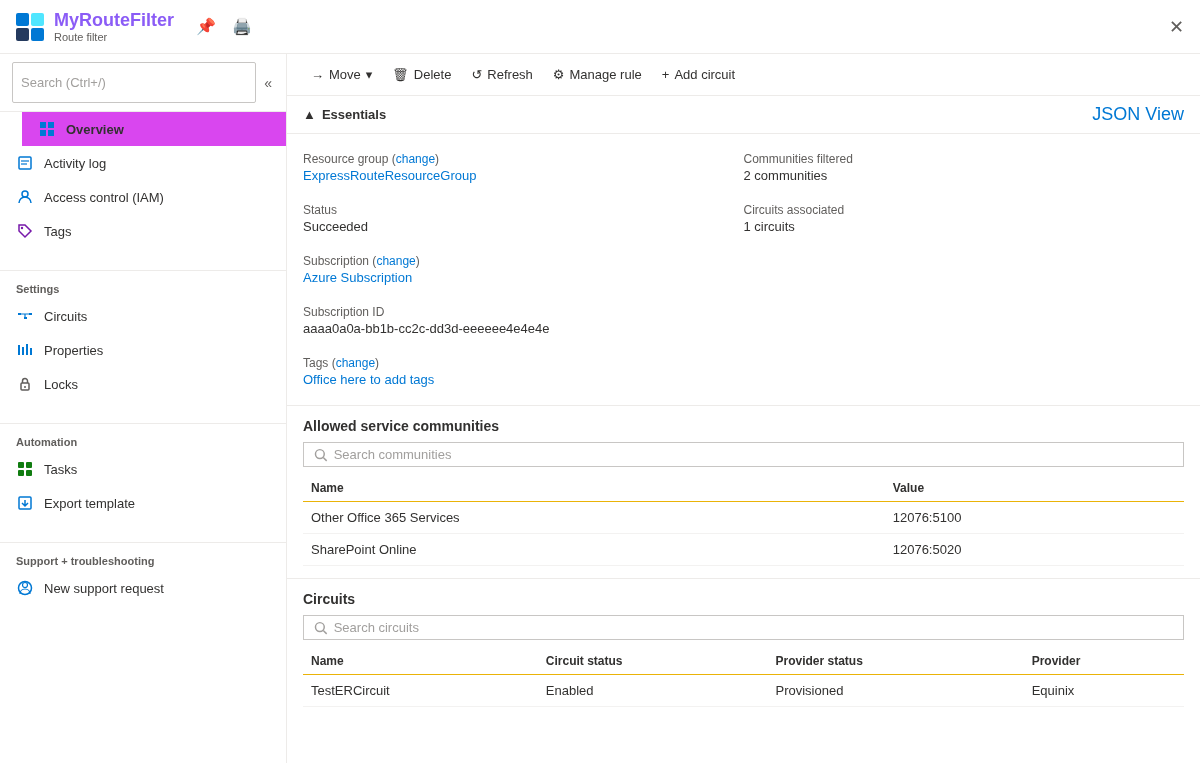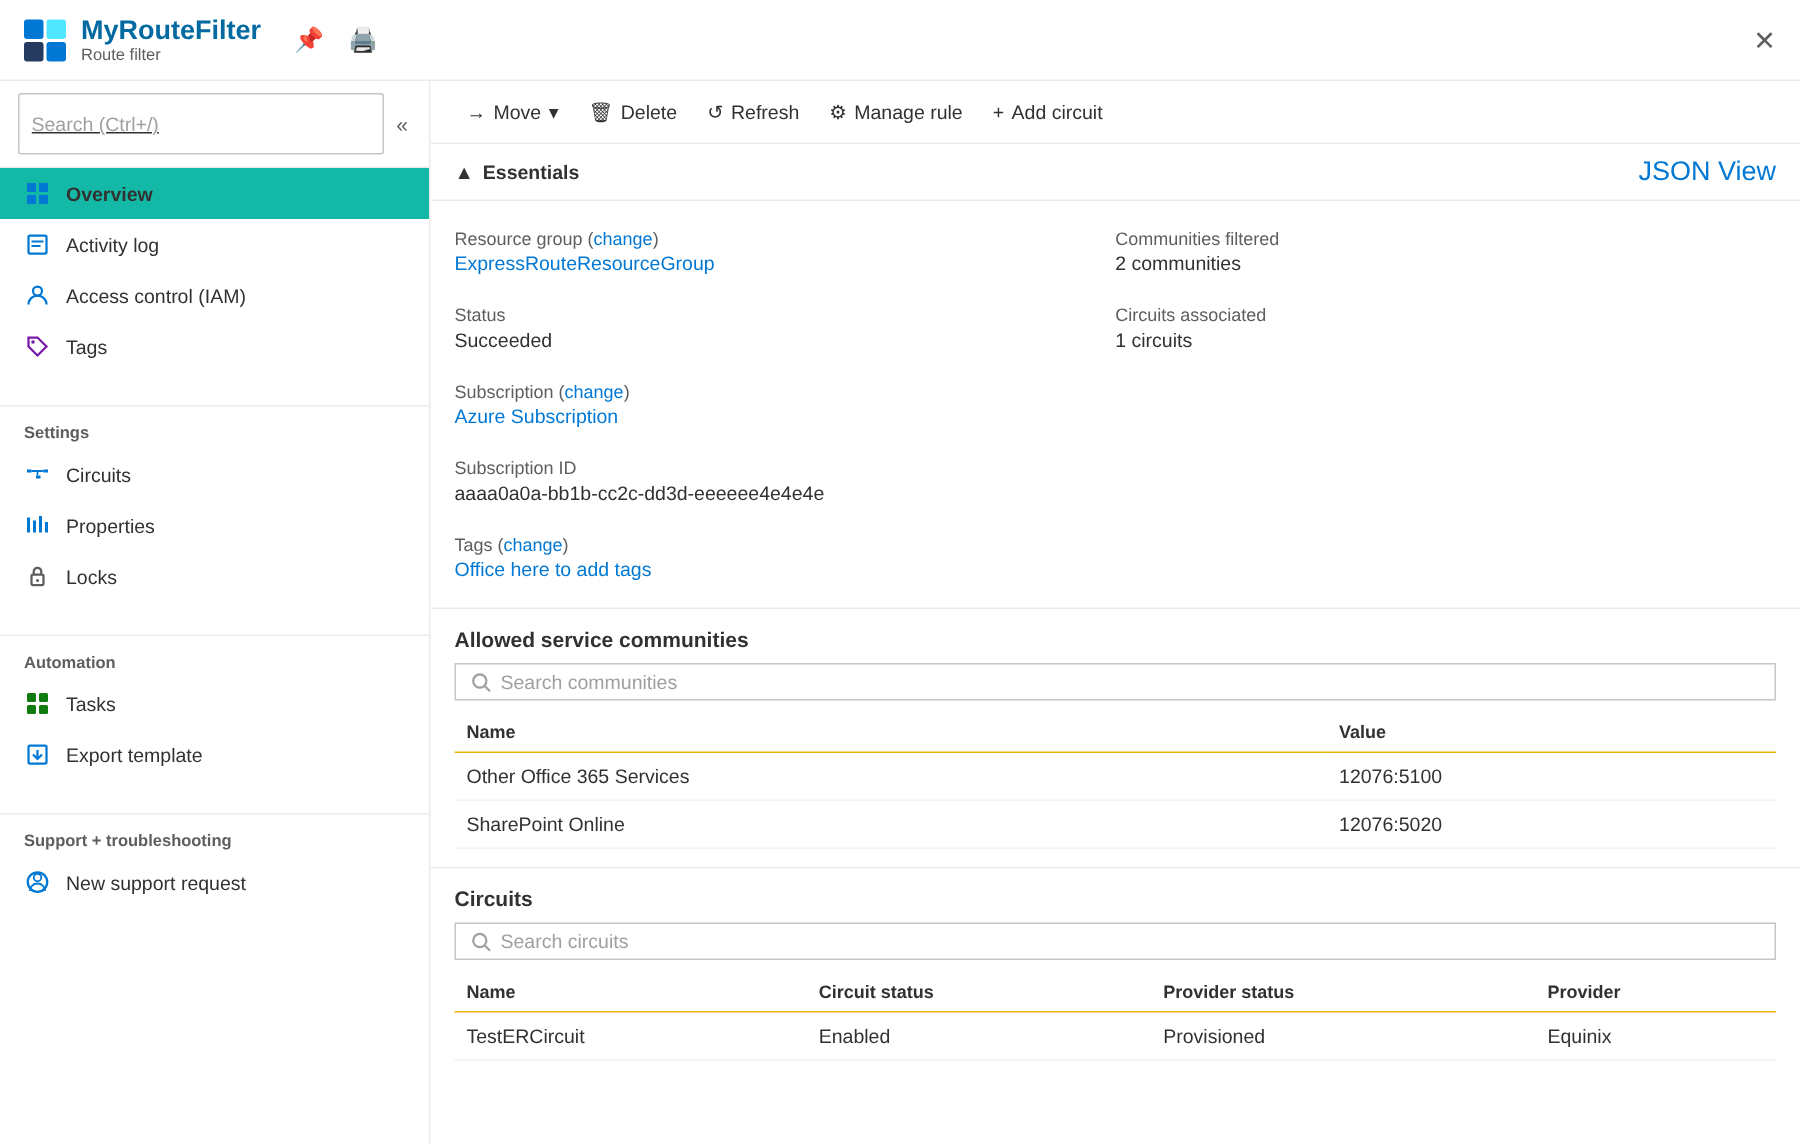--- a/index.html
+++ b/index.html
@@ -1,38 +1,38 @@
 <!DOCTYPE html>
 <html><head>
   <meta charset="utf-8">
   <style>
     * { box-sizing: border-box; margin: 0; padding: 0; }
     body { font-family: 'Segoe UI', Arial, sans-serif; font-size: 13px; color: #323130; background: #fff; display: flex; flex-direction: column; height: 763px; overflow: hidden; }
 
     
     .title-bar { display: flex; align-items: center; padding: 10px 16px; border-bottom: 1px solid #edebe9; gap: 10px; }
     .title-text { display: flex; flex-direction: column; }
-    .title-name { font-size: 18px; font-weight: 600; color: #0369a1; }
+    .title-name { font-size: 18px; font-weight: 600; color: #8b5cf6; }
     .title-sub { font-size: 11px; color: #605e5c; }
     .title-actions { display: flex; gap: 8px; margin-left: 8px; }
     .title-action-btn { background: none; border: none; cursor: pointer; color: #605e5c; font-size: 16px; padding: 2px 4px; }
     .title-close { margin-left: auto; background: none; border: none; cursor: pointer; font-size: 18px; color: #605e5c; }
 
     
     .main-layout { display: flex; flex: 1; overflow: hidden; }
 
     
     .sidebar { width: 287px; border-right: 1px solid #edebe9; display: flex; flex-direction: column; overflow-y: auto; flex-shrink: 0; }
     .search-box { display: flex; align-items: center; padding: 8px 12px; border-bottom: 1px solid #edebe9; gap: 6px; }
-    .search-input { flex: 1; border: 1px solid #c8c6c4; border-radius: 2px; padding: 12px 8px; font-size: 13px; color: #323130; text-decoration: underline; }
+    .search-input { flex: 1; border: 1px solid #c8c6c4; border-radius: 2px; padding: 12px 8px; font-size: 13px; color: #323130; }
     .search-input::placeholder { color: #a19f9d; }
     .collapse-btn { background: none; border: none; cursor: pointer; color: #605e5c; font-size: 14px; padding: 2px; }
 
     .nav-item { display: flex; align-items: center; gap: 10px; padding: 8px 16px; cursor: pointer; color: #323130; font-size: 13px; }
-    .nav-item.active { background: #14b8a6; font-weight: 600; }
+    .nav-item.active { background: #d946ef; font-weight: 600; margin-left: 22px; }
     .nav-icon { width: 18px; height: 18px; display: flex; align-items: center; justify-content: center; flex-shrink: 0; }
 
     .section-header { padding: 12px 16px 4px 16px; font-size: 11px; font-weight: 700; color: #605e5c; text-transform: none; border-top: 1px solid #edebe9; margin-top: 22px; }
 
     
     .content { flex: 1; overflow-y: auto; display: flex; flex-direction: column; }
 
     
     .toolbar { display: flex; align-items: center; padding: 8px 16px; gap: 4px; border-bottom: 1px solid #edebe9; flex-shrink: 0; }
     .toolbar-btn { display: flex; align-items: center; gap: 5px; background: none; border: none; cursor: pointer; color: #323130; font-size: 13px; padding: 5px 8px; border-radius: 2px; }

